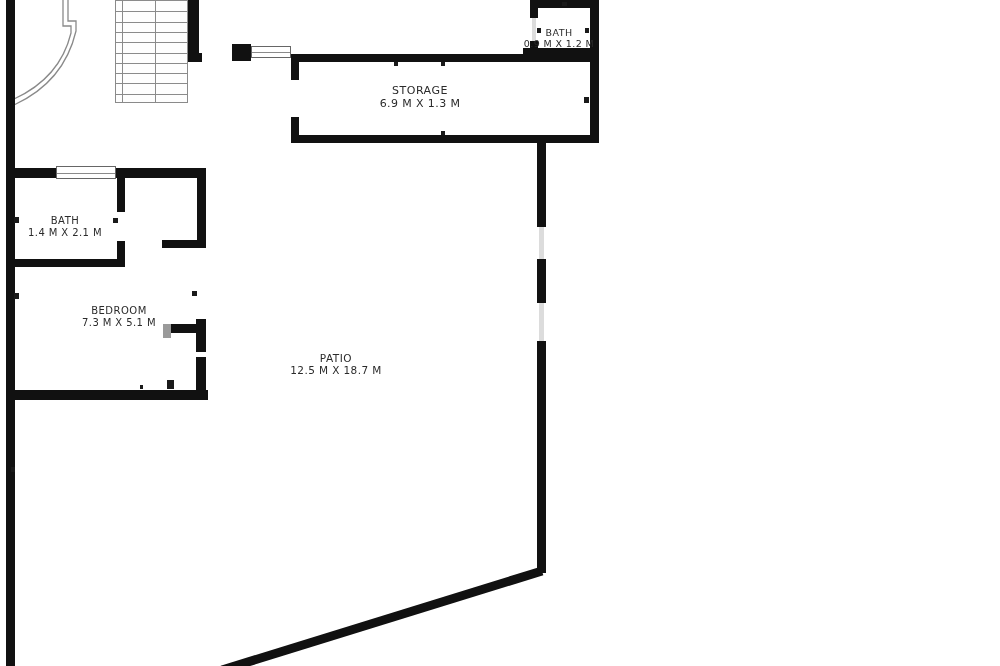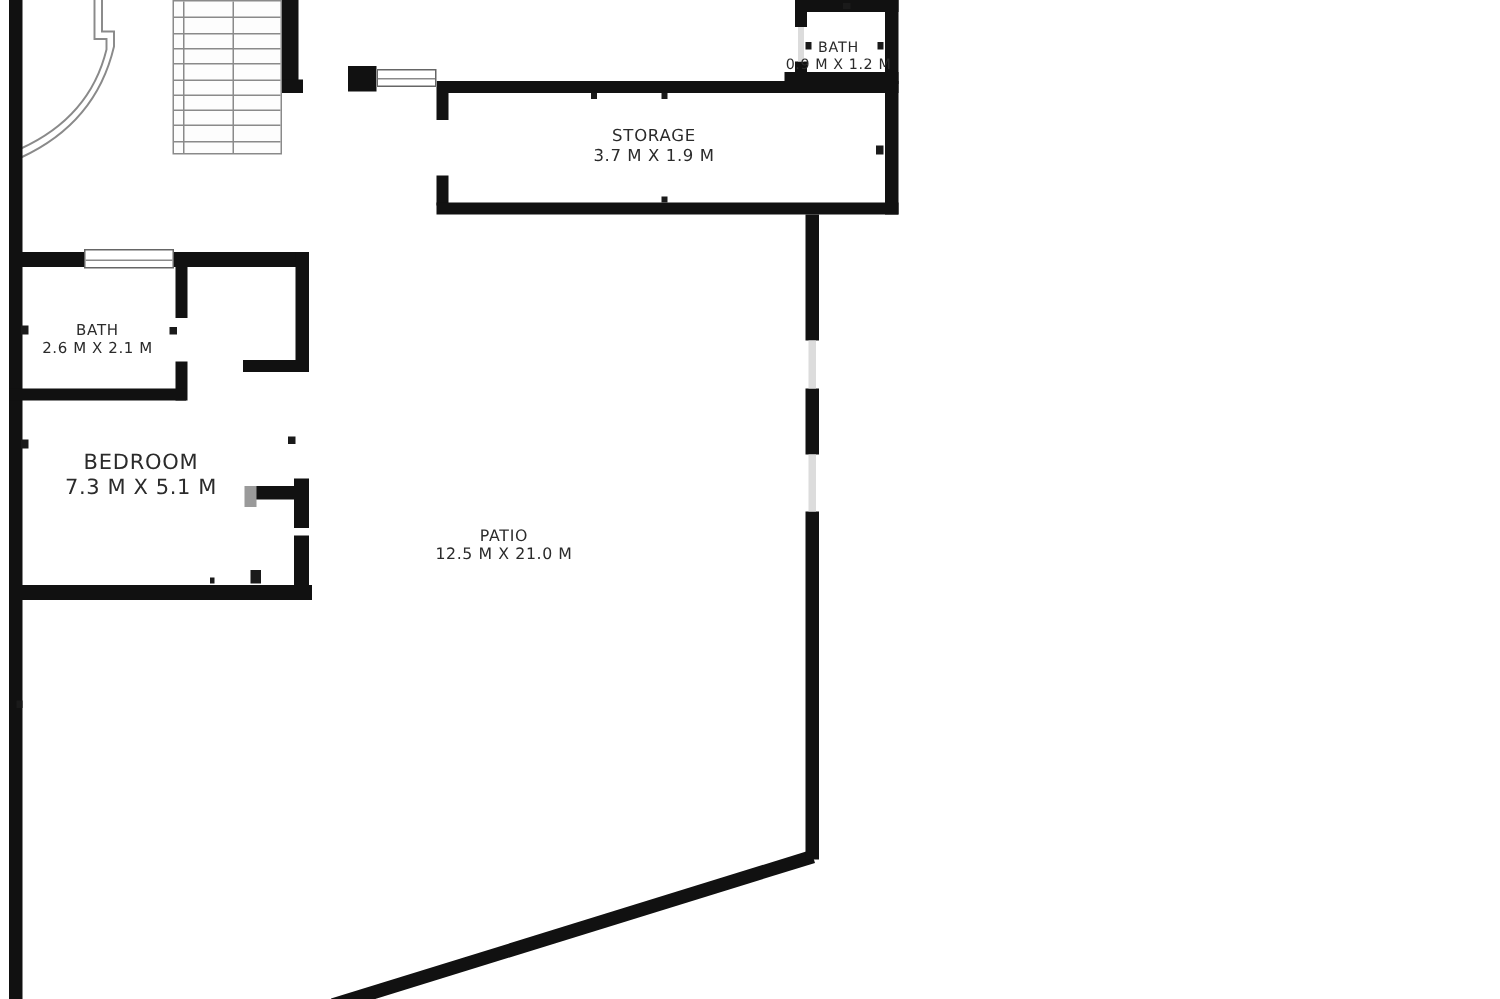--- a/index.html
+++ b/index.html
@@ -90,30 +90,30 @@
       <div class="stair-line" style="top: 82px;"></div>
       <div class="stair-line" style="top: 93px;"></div>
       <div class="stair-vline" style="left: 6px;"></div>
       <div class="stair-vline" style="left: 39px;"></div>
     </div>
   <div id="labels-layer">
       <div class="room-label" style="left: 559px; top: 38px; font-size: 9.5px;">
         <div class="rname">BATH</div>
         <div class="dims">0.9 M X 1.2 M</div>
       </div>
-      <div class="room-label" style="left: 436px; top: 98px; font-size: 11px;">
+      <div class="room-label" style="left: 420px; top: 98px; font-size: 11px;">
         <div class="rname">STORAGE</div>
-        <div class="dims">3.7 M X 1.9 M</div>
+        <div class="dims">6.9 M X 1.3 M</div>
       </div>
       <div class="room-label" style="left: 65px; top: 227px; font-size: 10px;">
         <div class="rname">BATH</div>
-        <div class="dims">2.6 M X 2.1 M</div>
+        <div class="dims">1.4 M X 2.1 M</div>
       </div>
-      <div class="room-label" style="left: 94px; top: 317px; font-size: 14px;">
+      <div class="room-label" style="left: 119px; top: 317px; font-size: 10px;">
         <div class="rname">BEDROOM</div>
         <div class="dims">7.3 M X 5.1 M</div>
       </div>
       <div class="room-label" style="left: 336px; top: 364px; font-size: 10.5px;">
         <div class="rname">PATIO</div>
-        <div class="dims">12.5 M X 21.0 M</div>
+        <div class="dims">12.5 M X 18.7 M</div>
       </div>
     </div>
 </div>
 
 </body></html>

